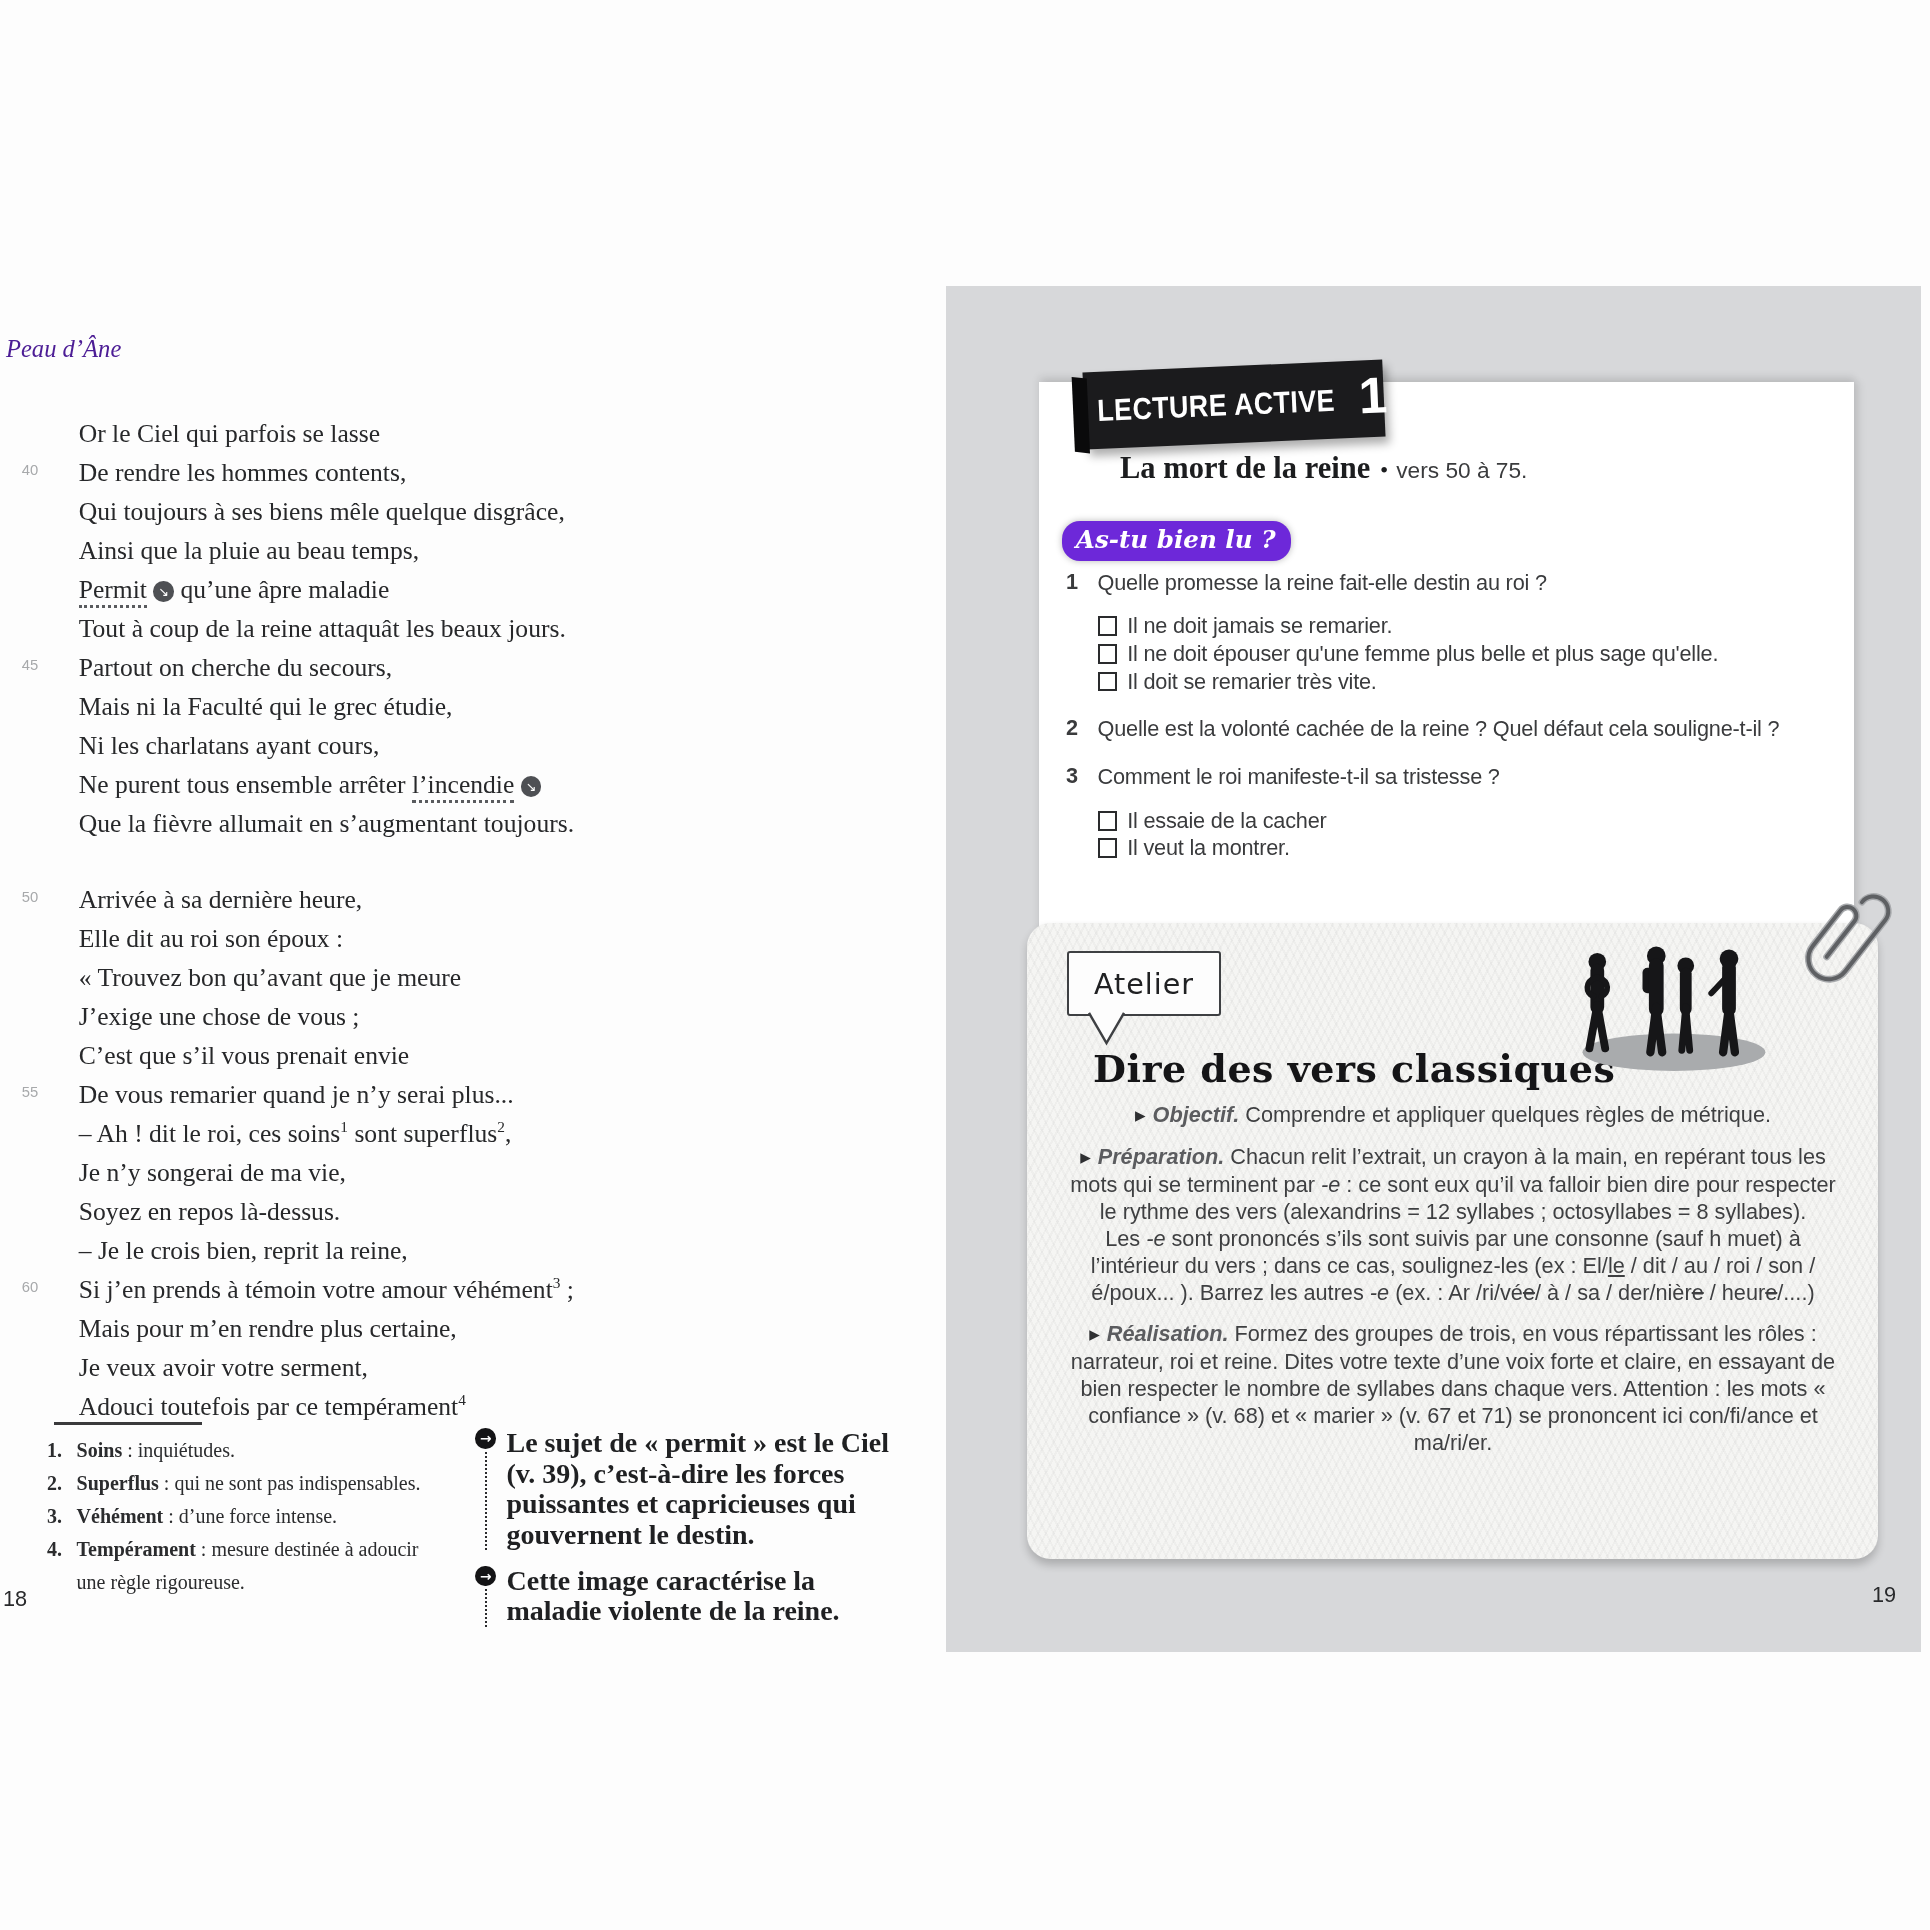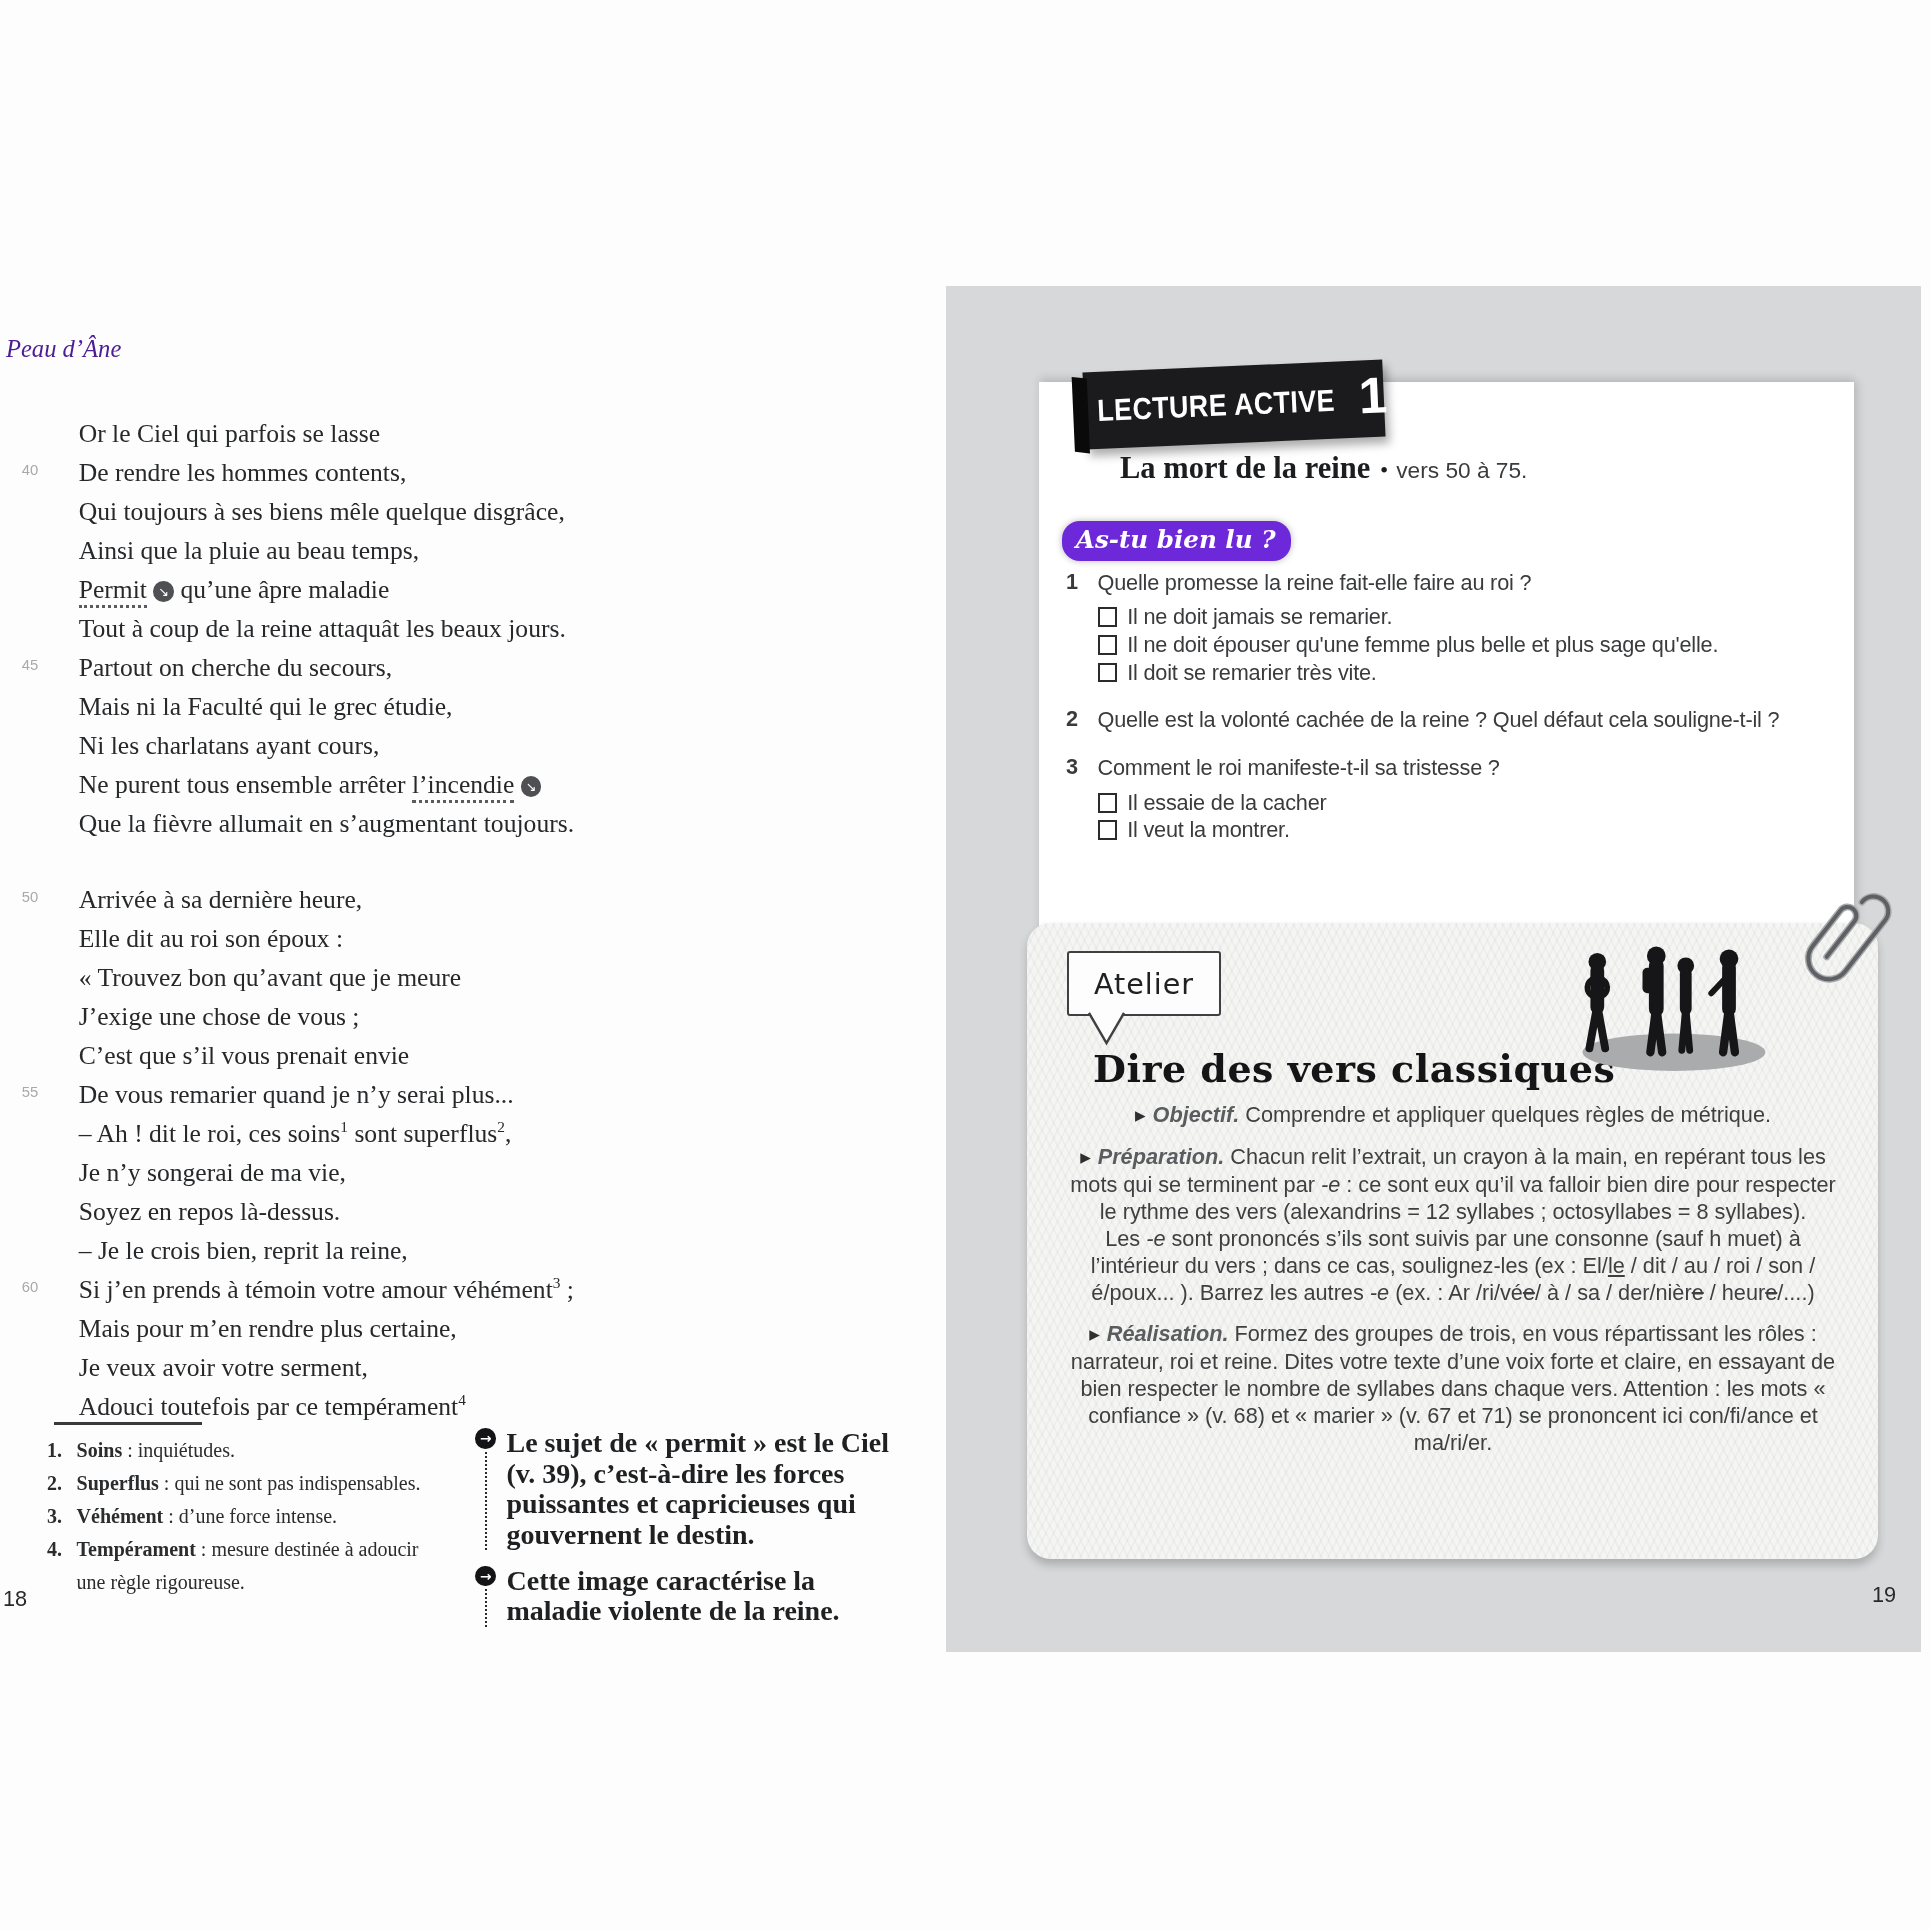--- a/index.html
+++ b/index.html
@@ -55,21 +55,21 @@
   .activity-title .t2{font-family:"Liberation Sans",sans-serif;font-size:22.7px;color:#3a3b3d;}
   .badge{position:absolute;left:1062px;top:521px;background:#6d28d9;color:#fff;
          font-family:"DejaVu Serif",serif;font-style:italic;font-weight:bold;font-size:24.6px;
          padding:3.9px 15.8px 6.9px 13.8px;border-radius:18px;box-shadow:0 0 7.9px rgba(0,0,0,0.28);}
   .questions{position:absolute;left:1066px;top:569px;width:768px;
          font-family:"Liberation Sans",sans-serif;font-size:21.7px;color:#3a3b3d;letter-spacing:-0.2px;}
   .q{margin-bottom:19.7px;}
   .q-head{display:flex;}
   .q-num{flex:0 0 31.5px;font-weight:bold;}
   .q-text{line-height:28.6px;}
-  .q-opts{padding-left:31.5px;margin-top:6px;text-align:center;}
+  .q-opts{padding-left:31.5px;margin-top:15px;text-align:center;}
   .opt-row{height:27.6px;display:flex;align-items:center;}
   .checkbox{display:inline-block;width:15.8px;height:15.8px;border:2px solid #2a2b2d;
             margin-right:9.9px;flex:0 0 15.8px;background:#fff;}
 
   
   .atelier-card{position:absolute;left:1027px;top:923px;width:851px;height:636px;
         background-color:#f5f5f3;border-radius:23.6px;
         background-image:
           repeating-linear-gradient(63deg, rgba(0,0,0,0.028) 0 2px, rgba(0,0,0,0) 2px 6.9px),
           repeating-linear-gradient(-63deg, rgba(0,0,0,0.028) 0 2px, rgba(0,0,0,0) 2px 6.9px);
@@ -239,21 +239,21 @@
   <div class="activity-title">
     <span class="t1">La mort de la reine</span><span class="bullet">•</span><span class="t2">vers 50 à 75.</span>
   </div>
 
   <div class="badge">As-tu bien lu ?</div>
 
   <div class="questions" id="questions">
       <div class="q">
         <div class="q-head">
           <span class="q-num">1</span>
-          <span class="q-text">Quelle promesse la reine fait-elle faire au roi ?</span>
+          <span class="q-text">Quelle promesse la reine fait-elle destin au roi ?</span>
         </div>
         <div class="q-opts">
           <div class="opt-row">
             <span class="checkbox"></span>
             <span>Il ne doit jamais se remarier.</span>
           </div>
           <div class="opt-row">
             <span class="checkbox"></span>
             <span>Il ne doit épouser qu'une femme plus belle et plus sage qu'elle.</span>
           </div>

